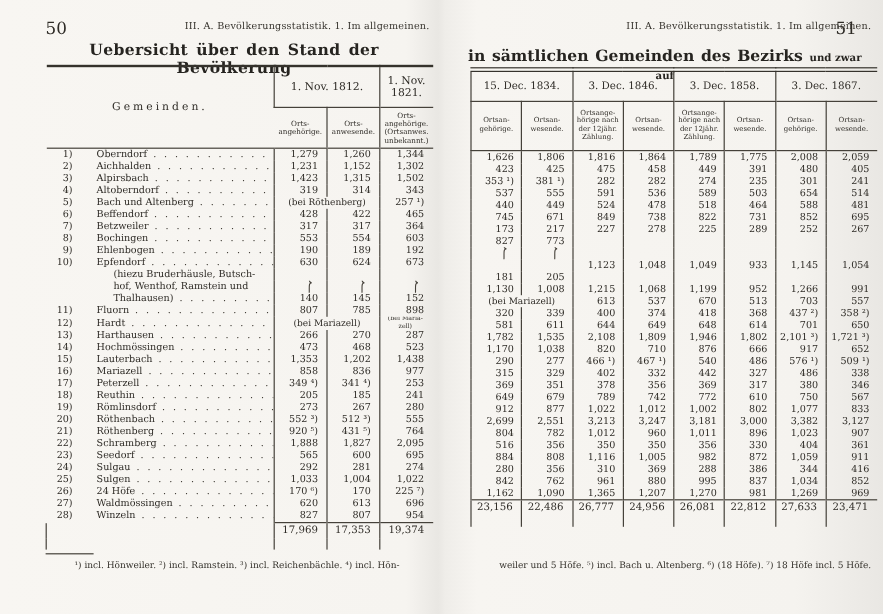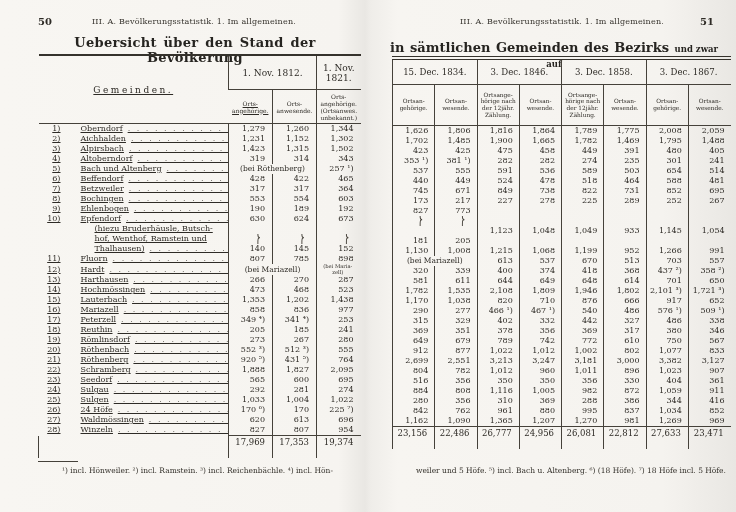--- a/index.html
+++ b/index.html
@@ -12,38 +12,38 @@
   .spread{
     position:relative;width:736px;height:512px;
     background:linear-gradient(to right,
       #f8f6f2 0%, #f6f4f0 46%, #e9e7e3 49.6%, #efede9 50.4%,
       #f7f5f1 54%, #f5f3ef 90%, #e9e7e3 100%);
   }
   .page{position:absolute;top:0;width:368px;height:512px;}
   #page-left{left:0;}
   #page-right{left:368px;}
 
-  .runhead{position:absolute;top:17px;left:30px;right:10px;text-align:center;
+  .runhead{position:absolute;top:17px;left:30px;right:10px;text-align:right;
     font-size:8px;letter-spacing:.2px;color:#36332d;}
-  .pagenum{position:absolute;top:16px;font-size:10px;font-weight:bold;color:#2e2b26;text-align:center;}
+  .pagenum{position:absolute;top:16px;font-size:14px;font-weight:normal;color:#2e2b26;text-align:center;}
   #pn-left{left:38px;}
   #pn-right{right:22px;}
 
   .ptitle{position:absolute;font-weight:bold;text-align:center;color:#262420;}
   #title-left{top:35px;left:30px;width:330px;font-size:13px;word-spacing:2px;letter-spacing:.3px;}
   #title-right{top:40px;left:18px;width:336px;font-size:13px;word-spacing:1px;}
   #title-right .suffix{font-size:8.5px;font-weight:bold;word-spacing:0;}
 
   table{border-collapse:collapse;table-layout:fixed;position:absolute;}
   th,td{padding:0;margin:0;font-weight:normal;overflow:hidden;}
 
   
   #tbl-left{top:54px;left:38px;width:322px;border-top:2px solid #35322c;}
   #tbl-left th,#tbl-left td{border-left:1px solid #45413a;}
-  #tbl-left th:first-child,#tbl-left td.name-cell{border-left:none;text-decoration:underline;}
+  #tbl-left th:first-child,#tbl-left td.name-cell{border-left:none;}
   #tbl-left tr.group th{height:33px;font-size:9px;border-bottom:1px solid #45413a;}
   #tbl-left tr.sub th{height:33px;font-size:6px;line-height:7px;border-bottom:1px solid #45413a;
     vertical-align:middle;padding:0 2px;}
   #tbl-left th.gemeinden{font-size:9.5px;letter-spacing:2.5px;vertical-align:middle;}
   
   #tbl-right{top:56px;left:24px;width:338px;border-top:4px double #35322c;}
   #tbl-right th,#tbl-right td{border-left:1px solid #45413a;}
   #tbl-right tr.group th{height:24px;font-size:8.6px;border-bottom:1px solid #45413a;}
   #tbl-right tr.sub th{height:40px;font-size:5.8px;line-height:6.6px;border-bottom:1px solid #45413a;
     vertical-align:middle;padding:0 1px;}
@@ -528,30 +528,20 @@
             <td class="val">1,626</td>
             <td class="val">1,806</td>
             <td class="val">1,816</td>
             <td class="val">1,864</td>
             <td class="val">1,789</td>
             <td class="val">1,775</td>
             <td class="val">2,008</td>
             <td class="val">2,059</td>
           </tr>
           <tr>
-            <td class="val">1,702</td>
-            <td class="val">1,485</td>
-            <td class="val">1,900</td>
-            <td class="val">1,665</td>
-            <td class="val">1,782</td>
-            <td class="val">1,469</td>
-            <td class="val">1,795</td>
-            <td class="val">1,488</td>
-          </tr>
-          <tr>
             <td class="val">423</td>
             <td class="val">425</td>
             <td class="val">475</td>
             <td class="val">458</td>
             <td class="val">449</td>
             <td class="val">391</td>
             <td class="val">480</td>
             <td class="val">405</td>
           </tr>
           <tr>

